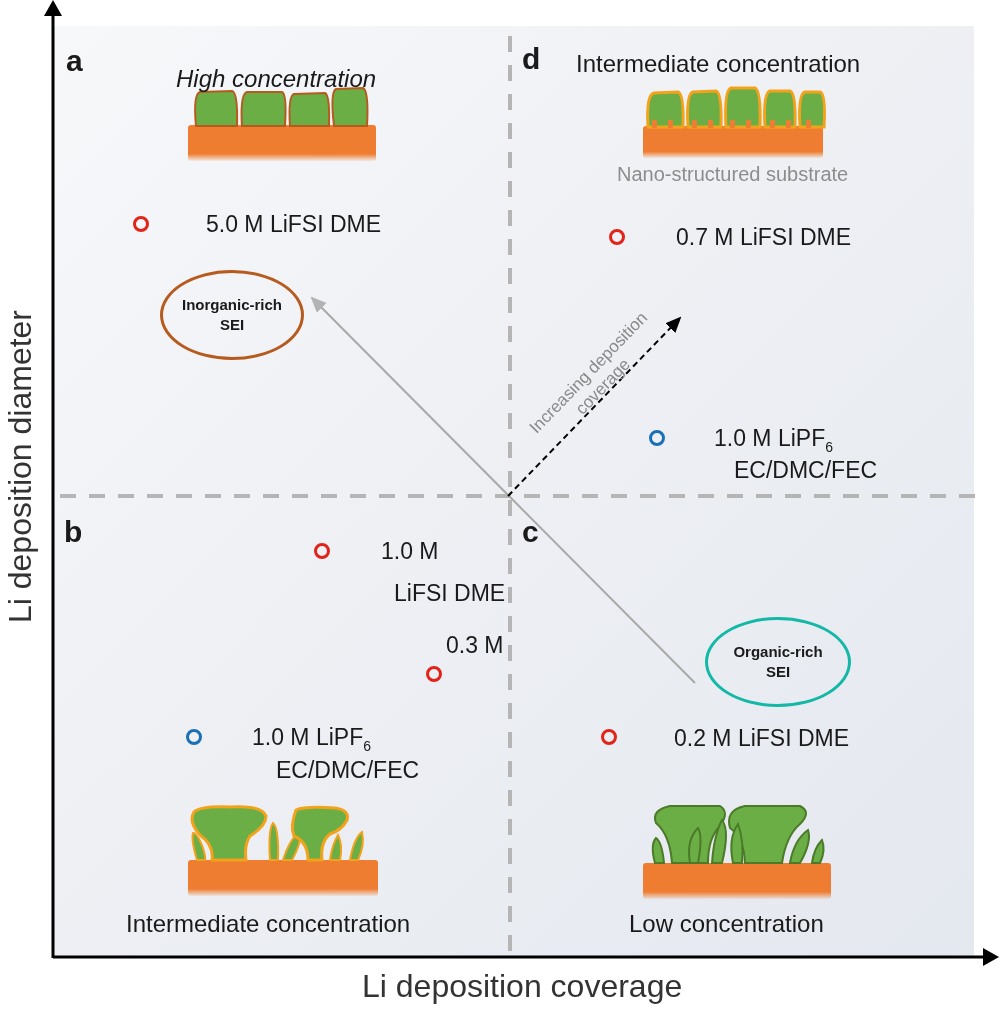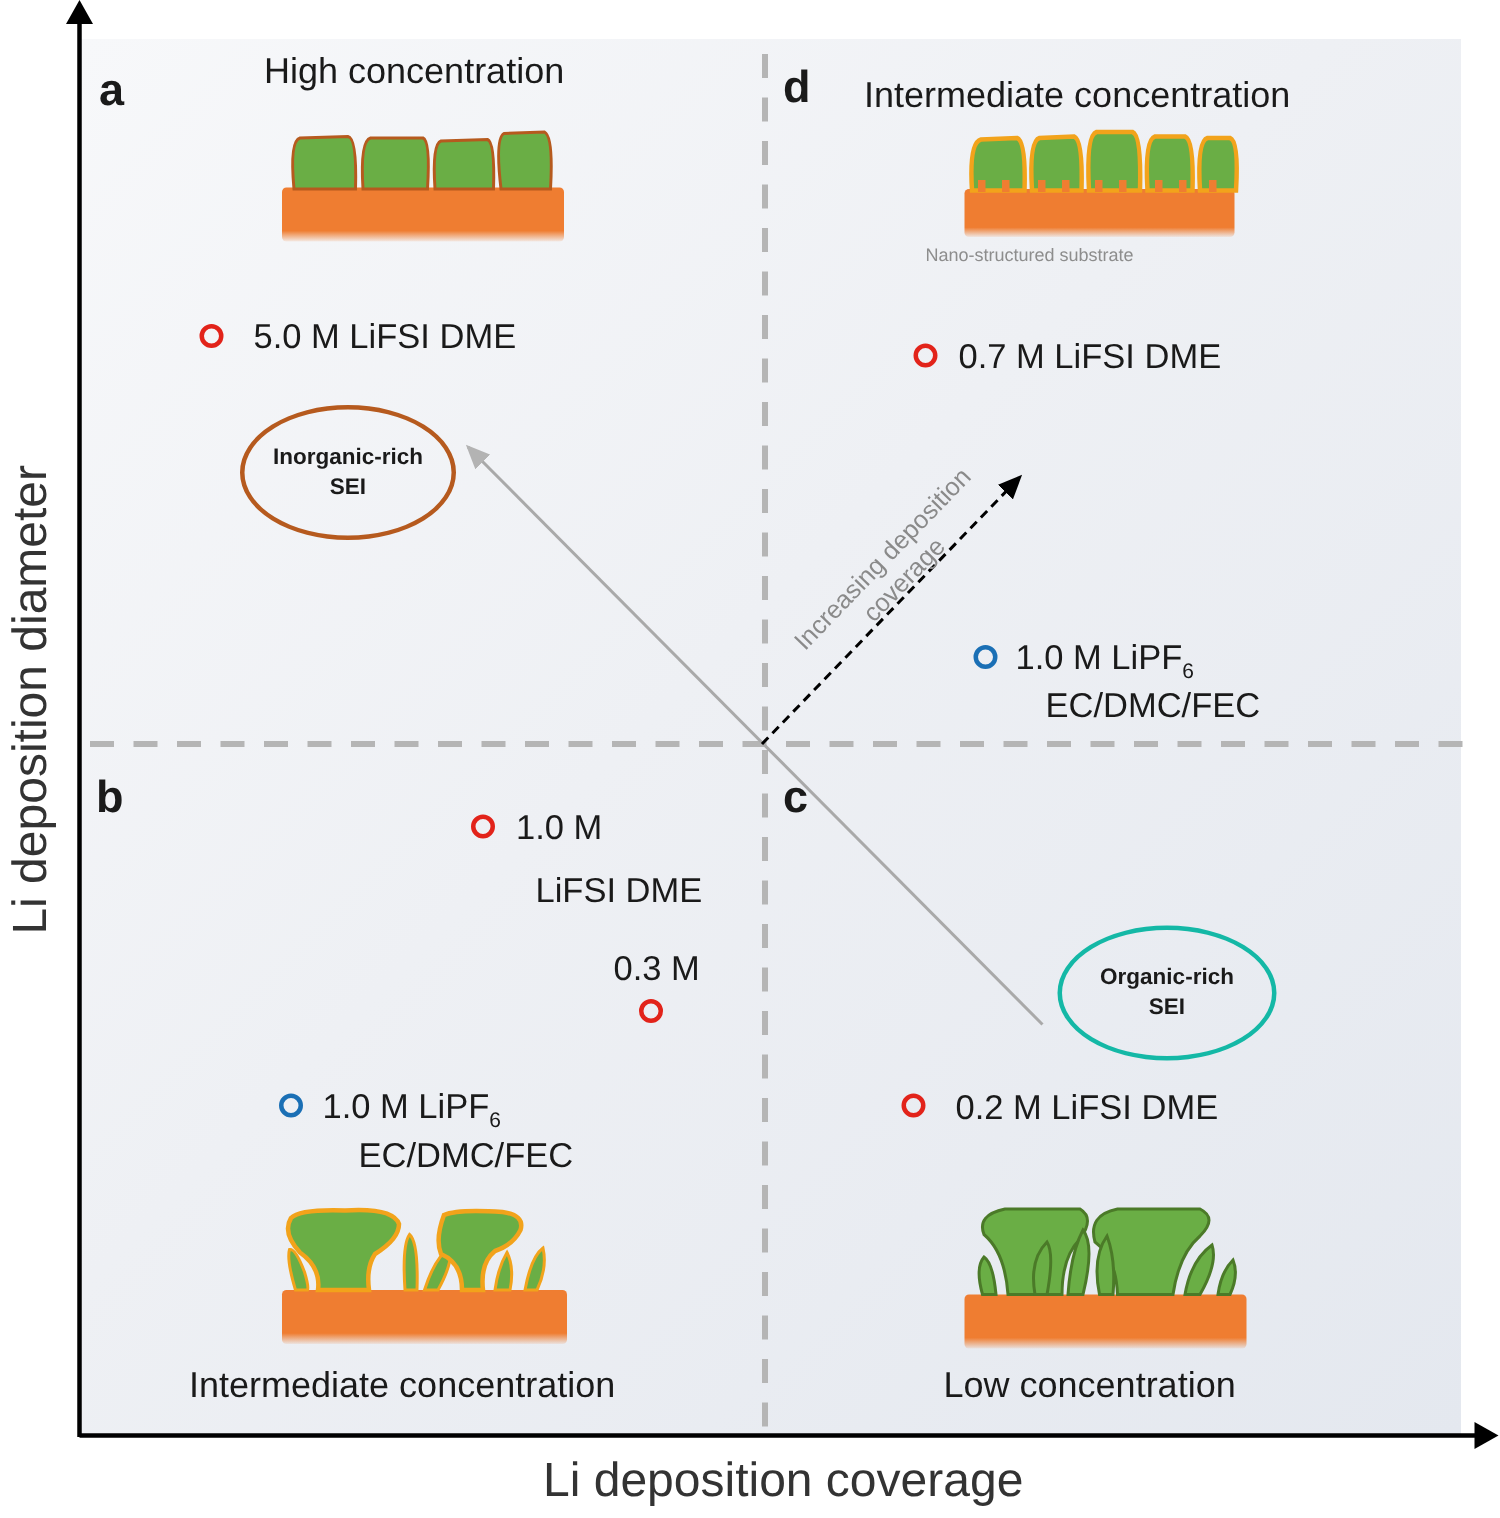--- a/index.html
+++ b/index.html
@@ -3,22 +3,22 @@
 <meta charset="utf-8">
 <style>
   html, body { margin: 0; padding: 0; background: #ffffff; }
   body { width: 1000px; height: 1012px; position: relative; overflow: hidden;
          font-family: "Liberation Sans", sans-serif; color: #1a1a1a; }
   .panel-bg { position: absolute; left: 54px; top: 26px; width: 920px; height: 932px;
               background: linear-gradient(135deg, #f7f8fa 0%, #eef0f4 45%, #e4e8ef 100%); }
   .abs { position: absolute; white-space: nowrap; }
   .qletter { font-weight: bold; font-size: 30px; }
   .title { font-size: 24px; }
-  .label { font-size: 23px; }
-  .small { font-size: 12px; }
+  .label { font-size: 23px; margin-left: 37px; }
+  .small { font-size: 20px; }
   .axis-label { font-size: 32px; color: #333; }
   .sub { font-size: 14px; vertical-align: -6px; }
   .dot { position: absolute; width: 10px; height: 10px; border-radius: 50%;
          border: 3.5px solid; background: transparent; }
   .ellipse { position: absolute; border-radius: 50%; display: flex; align-items: center;
              justify-content: center; text-align: center; font-size: 15px; line-height: 20px; font-weight: bold; }
   svg { position: absolute; left: 0; top: 0; }
 </style>
 </head>
 <body>
@@ -108,21 +108,21 @@
       <path d="M690,863 Q686,840 698,828 Q703,836 698,863 z"></path>
       <path d="M712,863 Q714,835 722,820 Q730,830 722,863 z"></path>
       <path d="M733,863 Q728,838 738,824 Q744,840 742,863 z"></path>
       <path d="M790,863 Q794,840 808,830 Q812,842 800,863 z"></path>
       <path d="M812,863 Q814,848 822,840 Q826,850 820,863 z"></path>
     </g>
   </g>
 </svg>
 
 <div class="abs qletter" style="left:66px; top:44px;">a</div>
-<div class="abs title" style="left:176px; top:34px;">High concentration</div>
+<div class="abs title" style="left:176px; top:65px;font-style:italic;">High concentration</div>
 
 <div class="abs qletter" style="left:522px; top:42px;">d</div>
 <div class="abs title" style="left:576px; top:50px;">Intermediate concentration</div>
 <div class="abs small" style="left:617px; top:163px; color:#8d8d8d;">Nano-structured substrate</div>
 
 <div class="abs qletter" style="left:64px; top:515px;">b</div>
 <div class="abs title" style="left:126px; top:910px;">Intermediate concentration</div>
 
 <div class="abs qletter" style="left:522px; top:515px;">c</div>
 <div class="abs title" style="left:629px; top:910px;">Low concentration</div>

